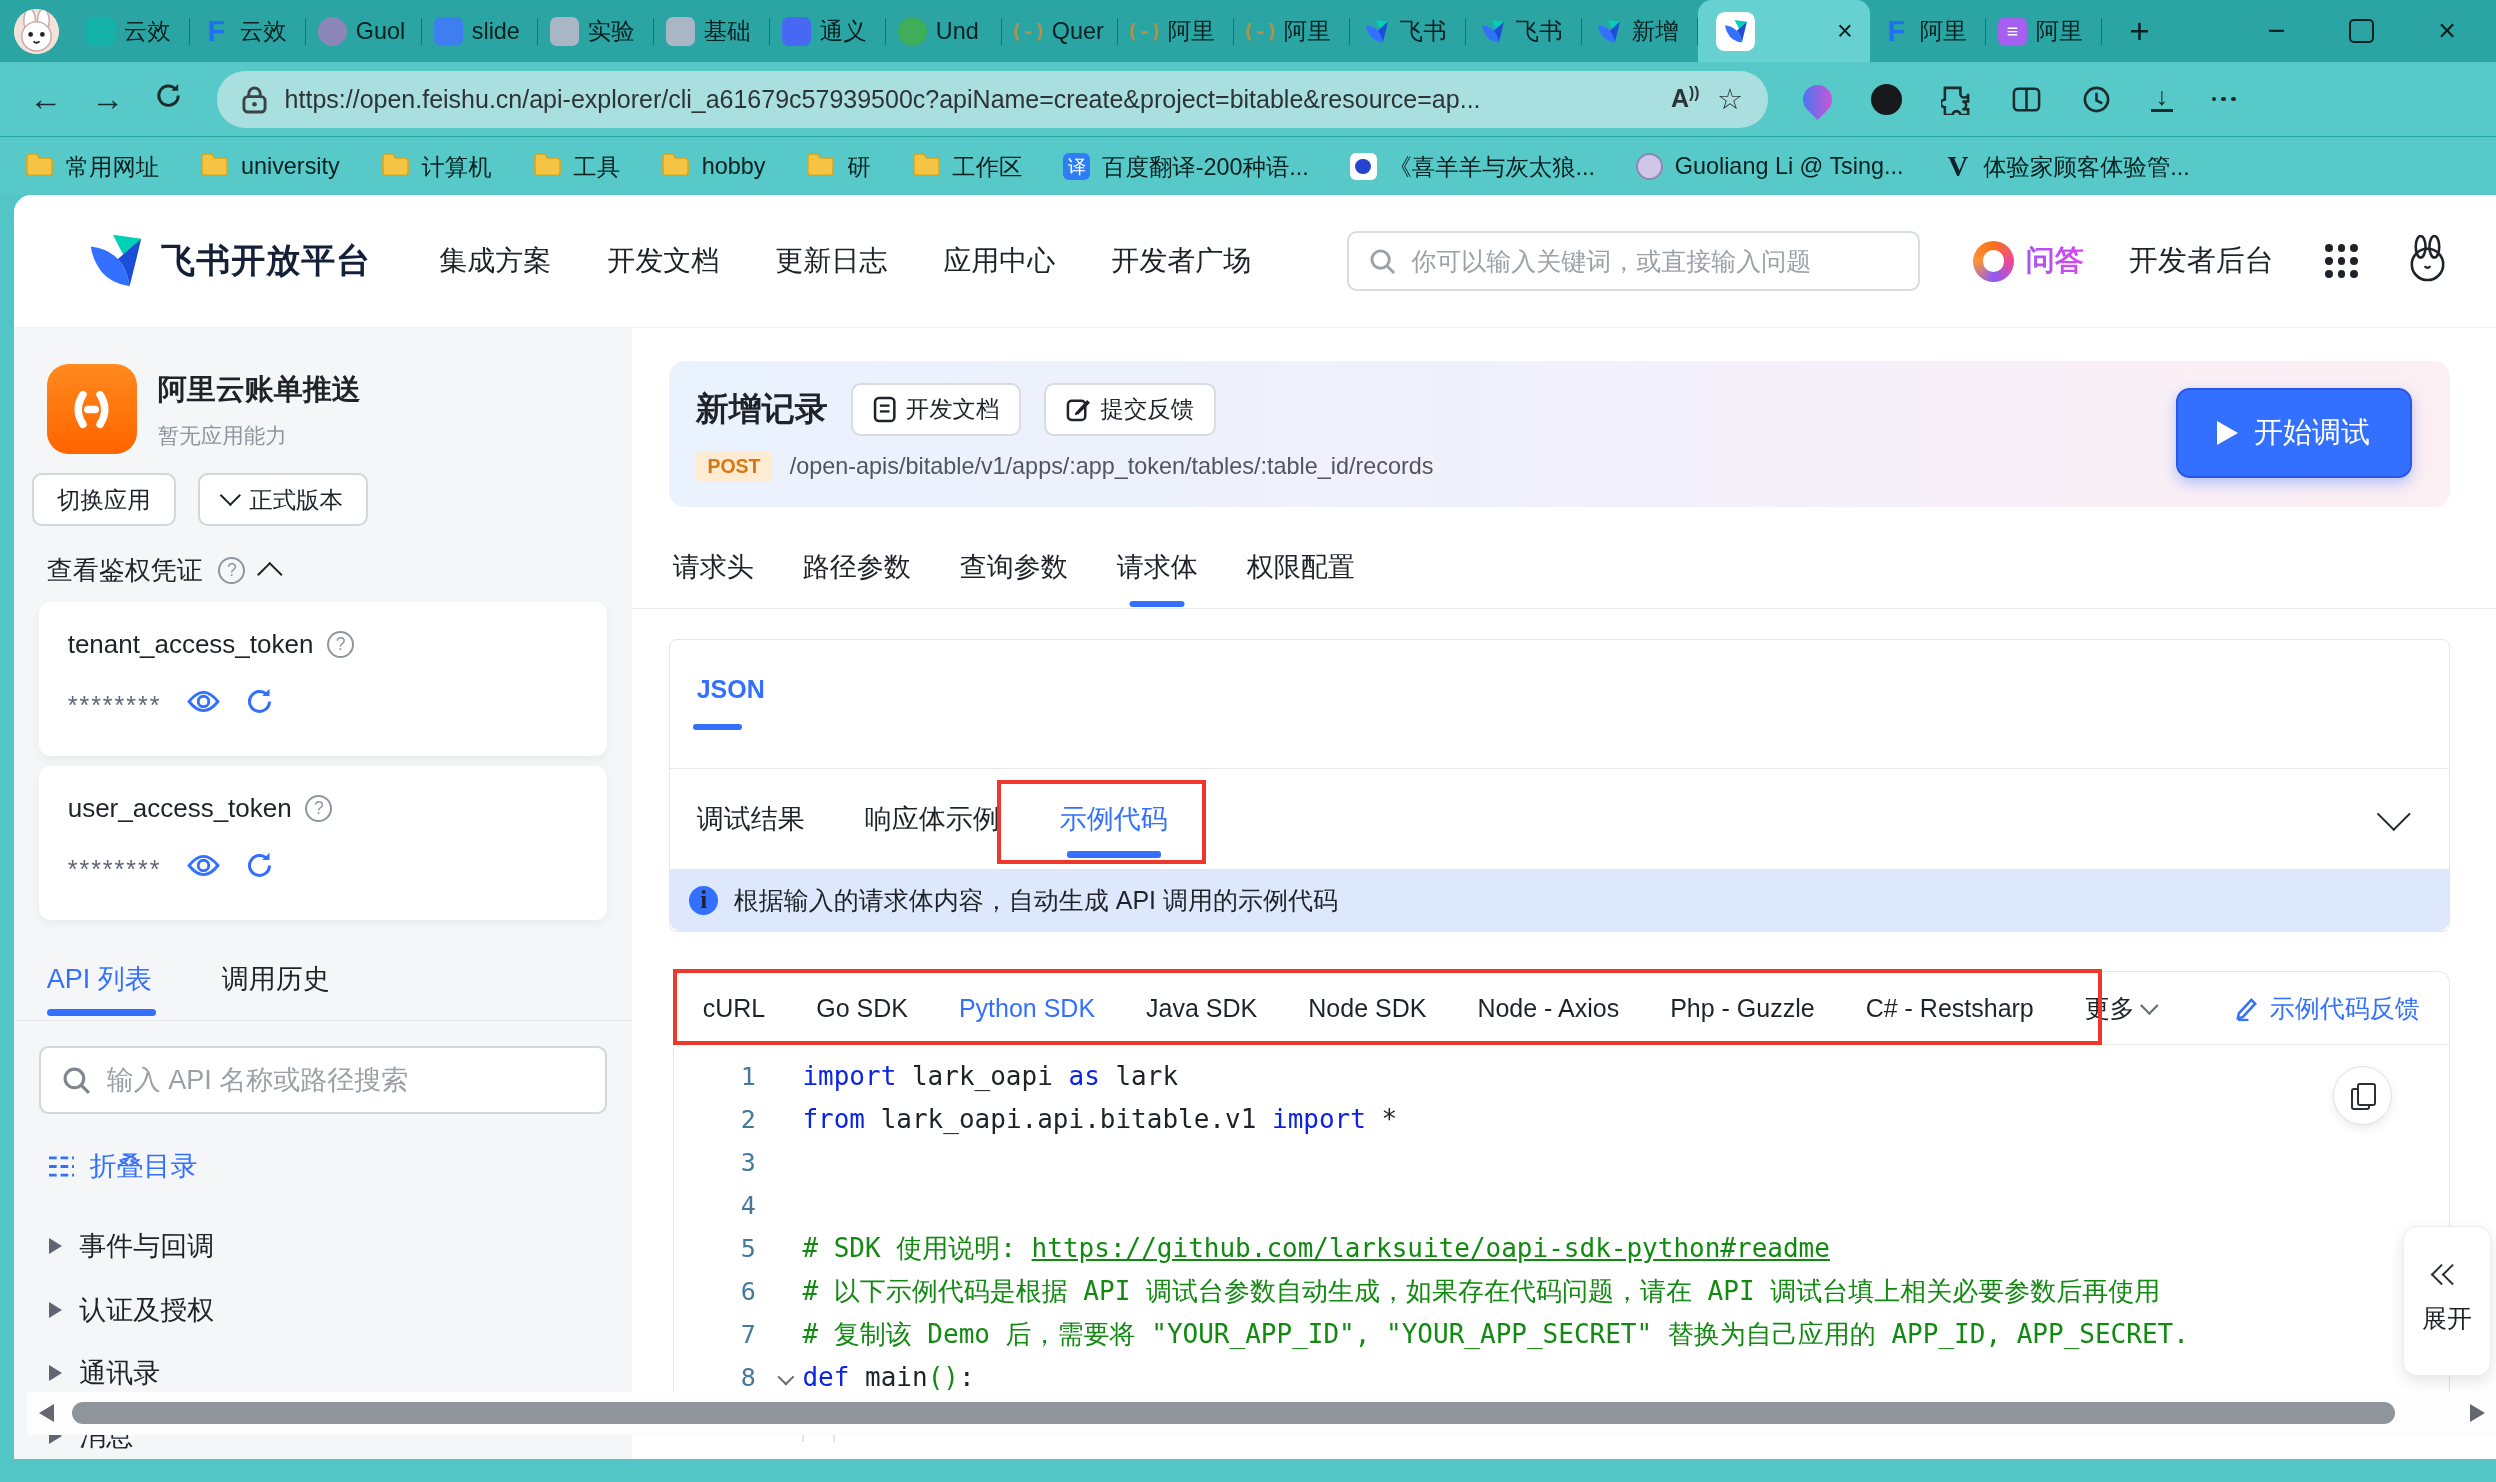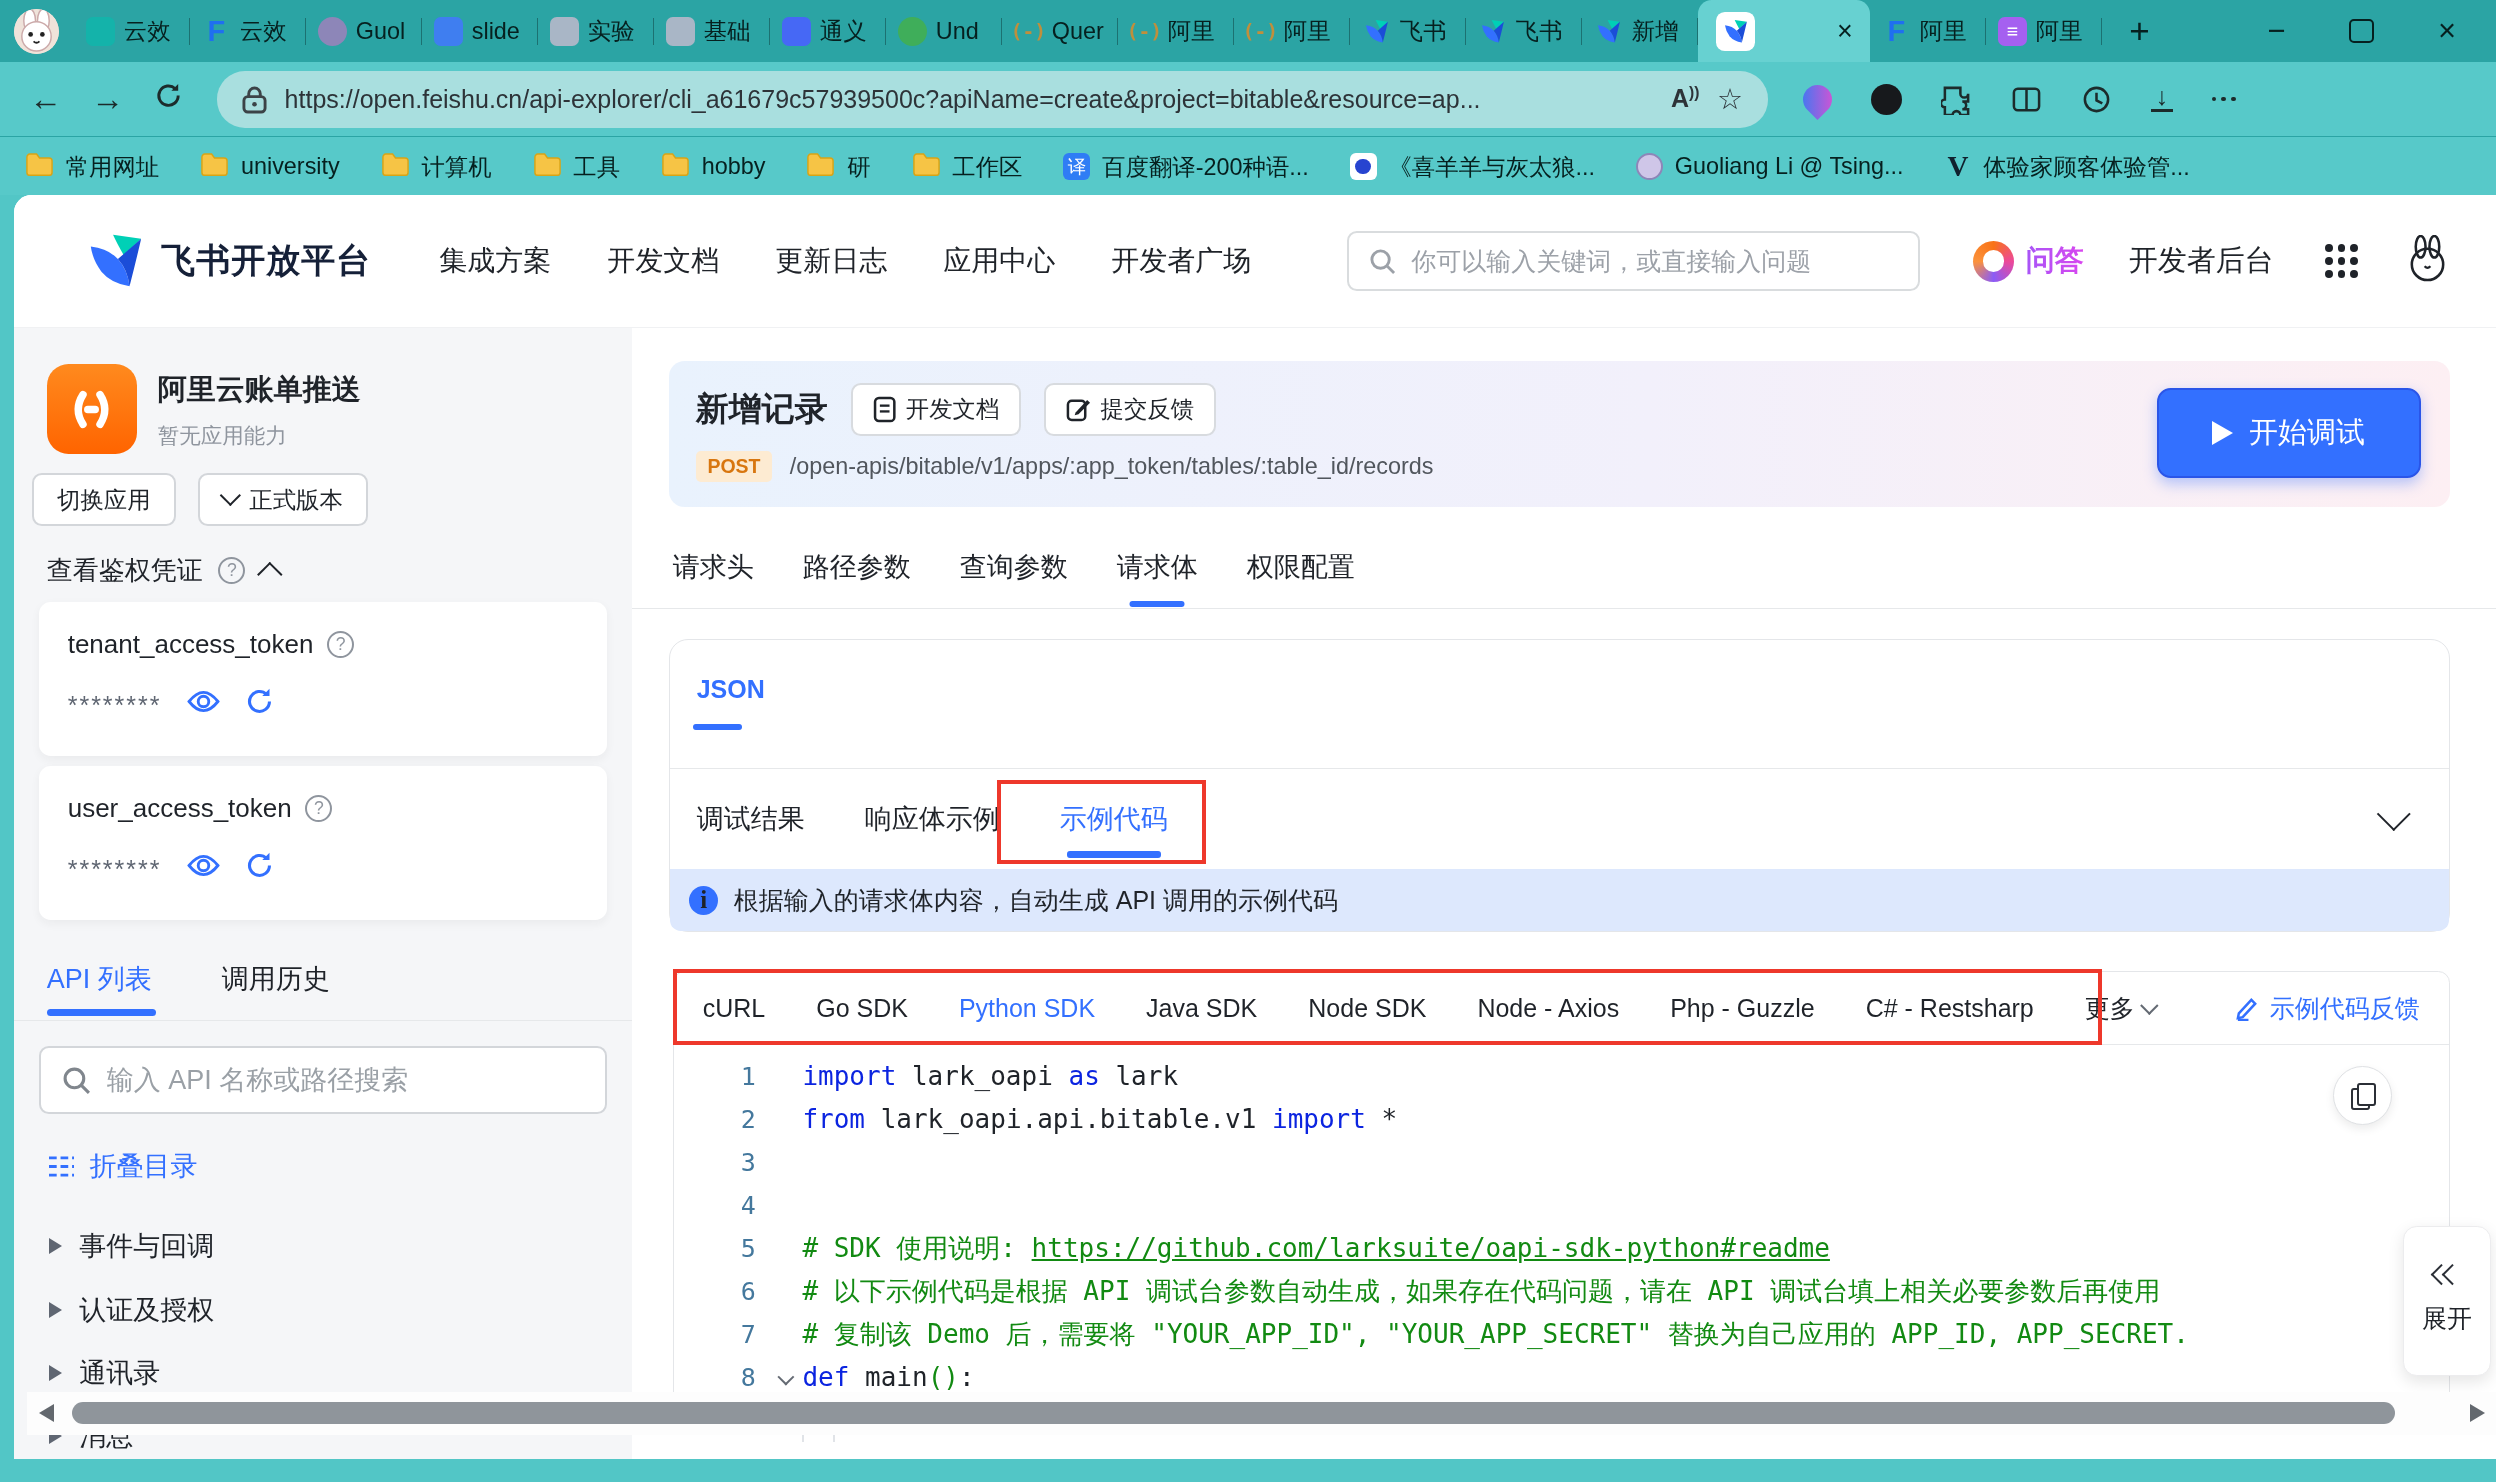--- a/index.html
+++ b/index.html
@@ -99,29 +99,29 @@
   
   .content{position:absolute;top:132px;left:618px;right:0;bottom:0;background:#fff;}
   .api-card{position:absolute;left:37px;top:34px;width:1781px;height:146px;border-radius:15.6px;box-sizing:border-box;
     background:linear-gradient(90deg,#e9f2fd 0%,#f2f0fb 55%,#fdeff3 100%);}
   .api-top{display:flex;align-items:center;gap:23.4px;padding:21.5px 0 0 27px;}
   .api-title{font-size:33px;font-weight:600;color:#1f2329;}
   .chipbtn{height:53px;padding:0 19.5px;background:#fff;border:2px solid #d8dbdf;border-radius:9.8px;display:flex;align-items:center;gap:9.8px;font-size:23.4px;color:#1f2329;cursor:pointer;box-sizing:border-box;}
   .api-path-row{display:flex;align-items:center;gap:17.6px;padding:15.6px 0 0 27px;}
   .method-badge{background:#fdebd2;color:#d8760f;font-size:19.5px;font-weight:700;padding:3.9px 11.7px;border-radius:4.9px;}
   .api-path{font-size:23.4px;color:#51565d;}
-  .debug-btn{position:absolute;right:29px;top:27px;width:264px;height:90px;background:#3370ff;border:2px solid #2a55e8;border-radius:13.7px;display:flex;align-items:center;justify-content:center;gap:15.6px;color:#fff;font-size:29px;font-weight:500;cursor:pointer;box-sizing:border-box;box-shadow:0 5.9px 13.7px rgba(51,112,255,.35);}
+  .debug-btn{position:absolute;right:38px;top:27px;width:236px;height:90px;background:#3370ff;border:2px solid #2a55e8;border-radius:13.7px;display:flex;align-items:center;justify-content:center;gap:15.6px;color:#fff;font-size:29px;font-weight:500;cursor:pointer;box-sizing:border-box;box-shadow:0 5.9px 13.7px rgba(51,112,255,.35);}
   .play-tri{width:0;height:0;border-left:21.5px solid #fff;border-top:12.7px solid transparent;border-bottom:12.7px solid transparent;}
 
   .rtabs{position:absolute;left:41px;top:222px;display:flex;gap:49px;}
   .rtab{font-size:27px;color:#1f2329;font-weight:500;position:relative;padding-bottom:21.5px;cursor:pointer;}
   .rtab.active::after{content:"";position:absolute;left:50%;transform:translateX(-50%);bottom:0;width:55px;height:5.9px;border-radius:2.9px;background:#3370ff;}
   .rtabs-rule{position:absolute;left:0;right:0;top:281px;height:1px;background:#e6e8ea;}
 
-  .json-panel{position:absolute;left:37px;top:312px;width:1781px;height:293px;border:1px solid #e4e6e9;border-radius:19px;box-sizing:border-box;}
+  .json-panel{position:absolute;left:37px;top:312px;width:1781px;height:293px;border:1px solid #e4e6e9;border-radius:8px;box-sizing:border-box;}
   .json-row{position:relative;height:128px;}
   .json-tab{position:absolute;left:27px;top:35px;font-size:25px;font-weight:600;color:#3370ff;cursor:pointer;}
   .json-underline{position:absolute;left:23.4px;top:84px;width:49px;height:5.9px;background:#3370ff;border-radius:2.9px;}
   .json-actions{position:absolute;right:31px;top:37px;display:flex;gap:43px;}
   .json-actions span{font-size:25px;color:#3370ff;cursor:pointer;white-space:nowrap;}
   .json-divider{position:absolute;left:0;right:0;top:128px;height:1px;background:#e6e8ea;}
   .res-row{position:absolute;left:0;right:0;top:129px;height:100px;}
   .res-tabs{position:absolute;left:27px;top:0;display:flex;gap:60px;height:100px;align-items:center;}
   .res-tab{font-size:27px;color:#1f2329;font-weight:500;position:relative;padding:29px 0;cursor:pointer;}
   .res-tab.active{color:#3370ff;}

